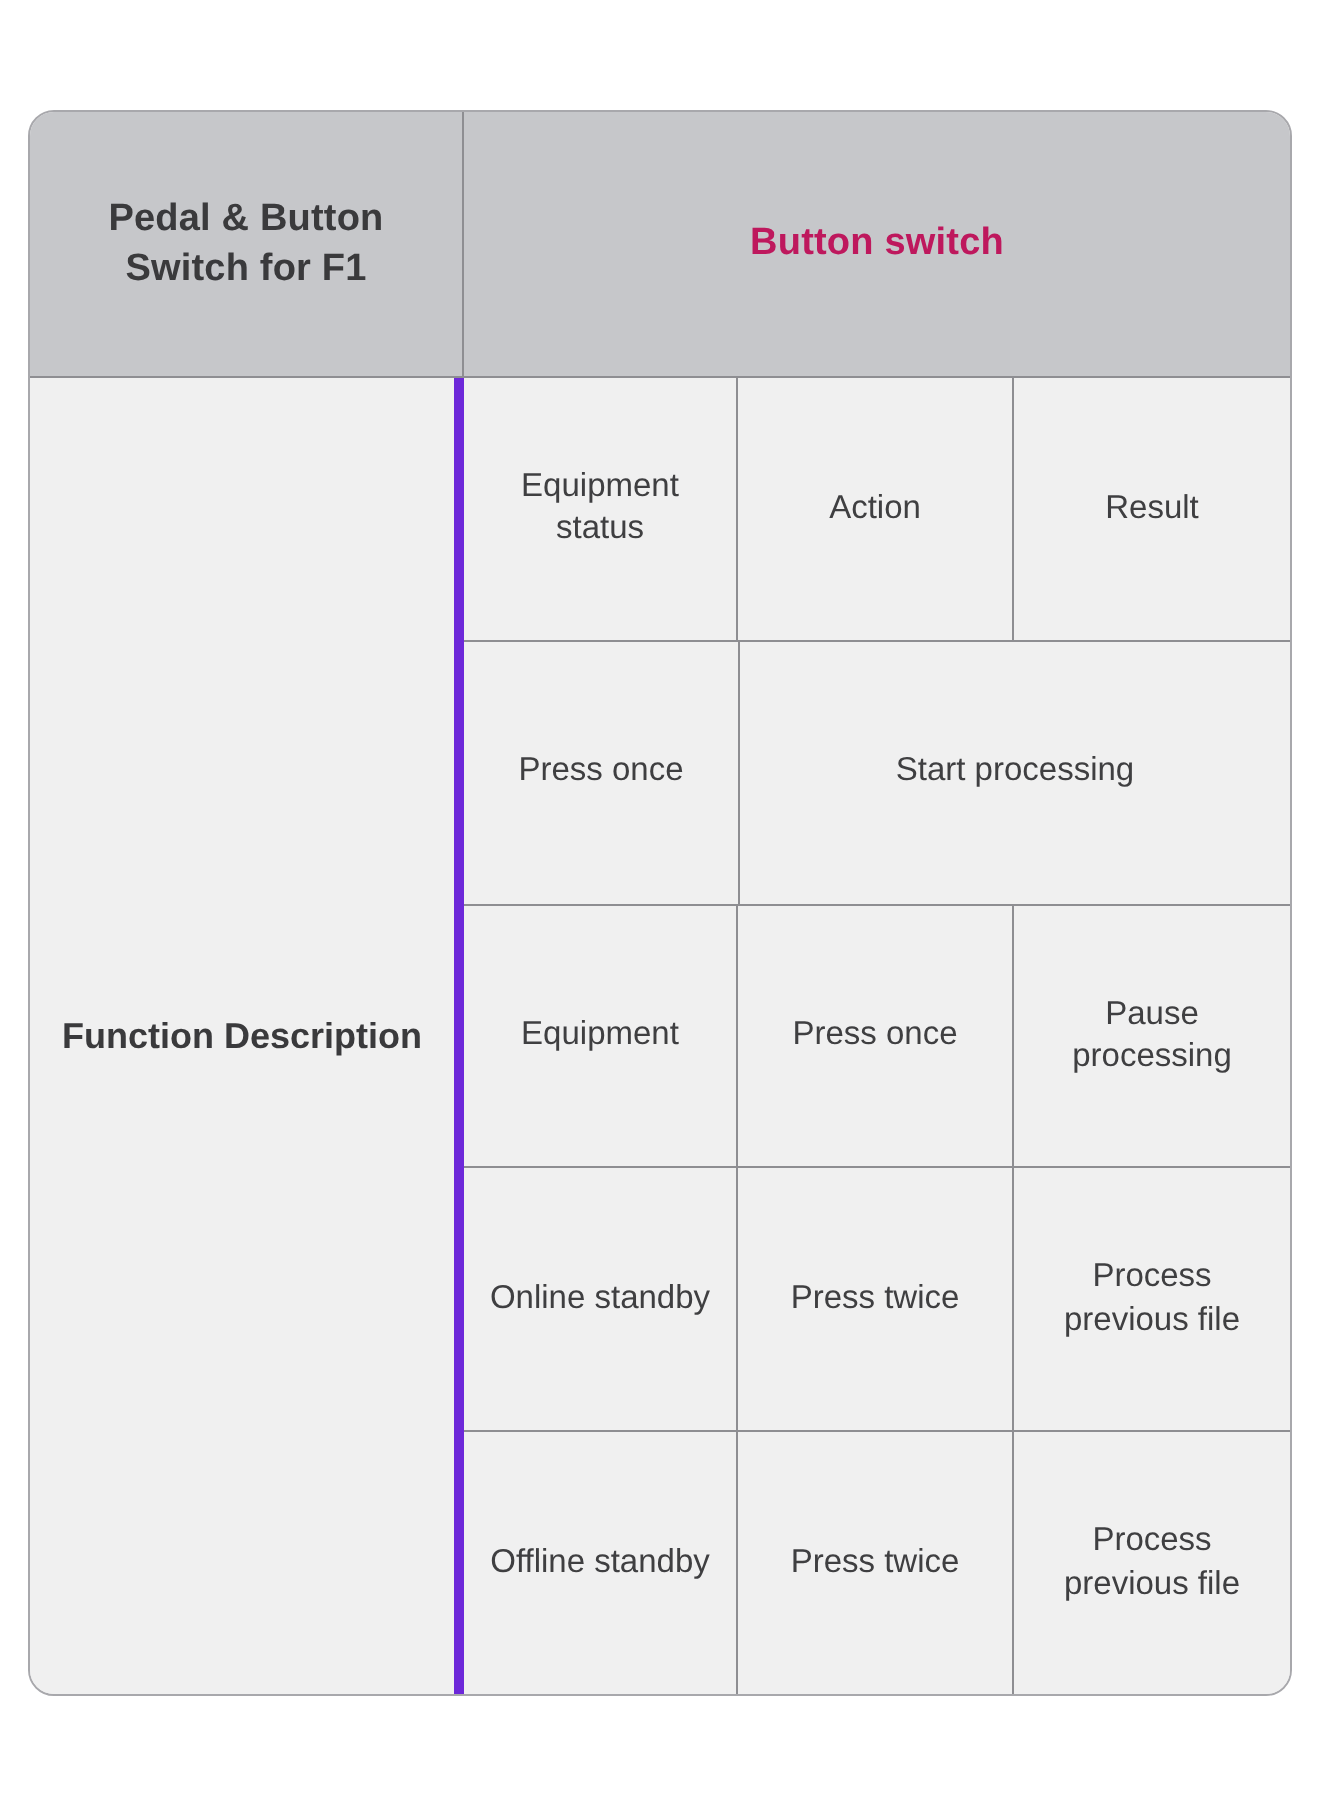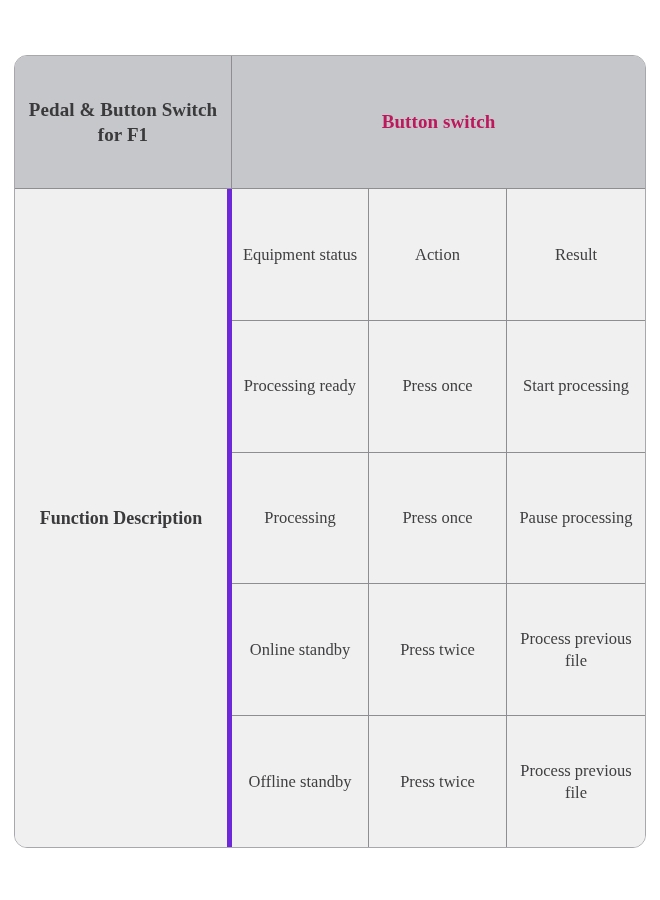--- a/index.html
+++ b/index.html
@@ -13,21 +13,20 @@
     font-family: "Liberation Sans", sans-serif;
     -webkit-font-smoothing: antialiased;
   }
 
   .page {
     position: relative;
     width: 660px;
     height: 900px;
     background: #ffffff;
     overflow: hidden;
-    font-family: Liberation Serif, serif;
   }
 
   
   .spec-table {
     position: absolute;
     left: 14px;
     top: 55px;
     width: 632px;
     height: 793px;
     box-sizing: border-box;
@@ -178,34 +177,31 @@
           </div>
           <div class="cell c1">
             <span class="cell-text">Action</span>
           </div>
           <div class="cell c2">
             <span class="cell-text">Result</span>
           </div>
         </div>
 
         <div class="data-row">
-          <div class="cell c0">
-            <span class="cell-text">Processing ready</span>
-          </div>
           <div class="cell c1">
             <span class="cell-text">Press once</span>
           </div>
           <div class="cell c2">
             <span class="cell-text">Start processing</span>
           </div>
         </div>
 
         <div class="data-row">
           <div class="cell c0">
-            <span class="cell-text">Processing</span>
+            <span class="cell-text">Equipment</span>
           </div>
           <div class="cell c1">
             <span class="cell-text">Press once</span>
           </div>
           <div class="cell c2">
             <span class="cell-text">Pause processing</span>
           </div>
         </div>
 
         <div class="data-row">

